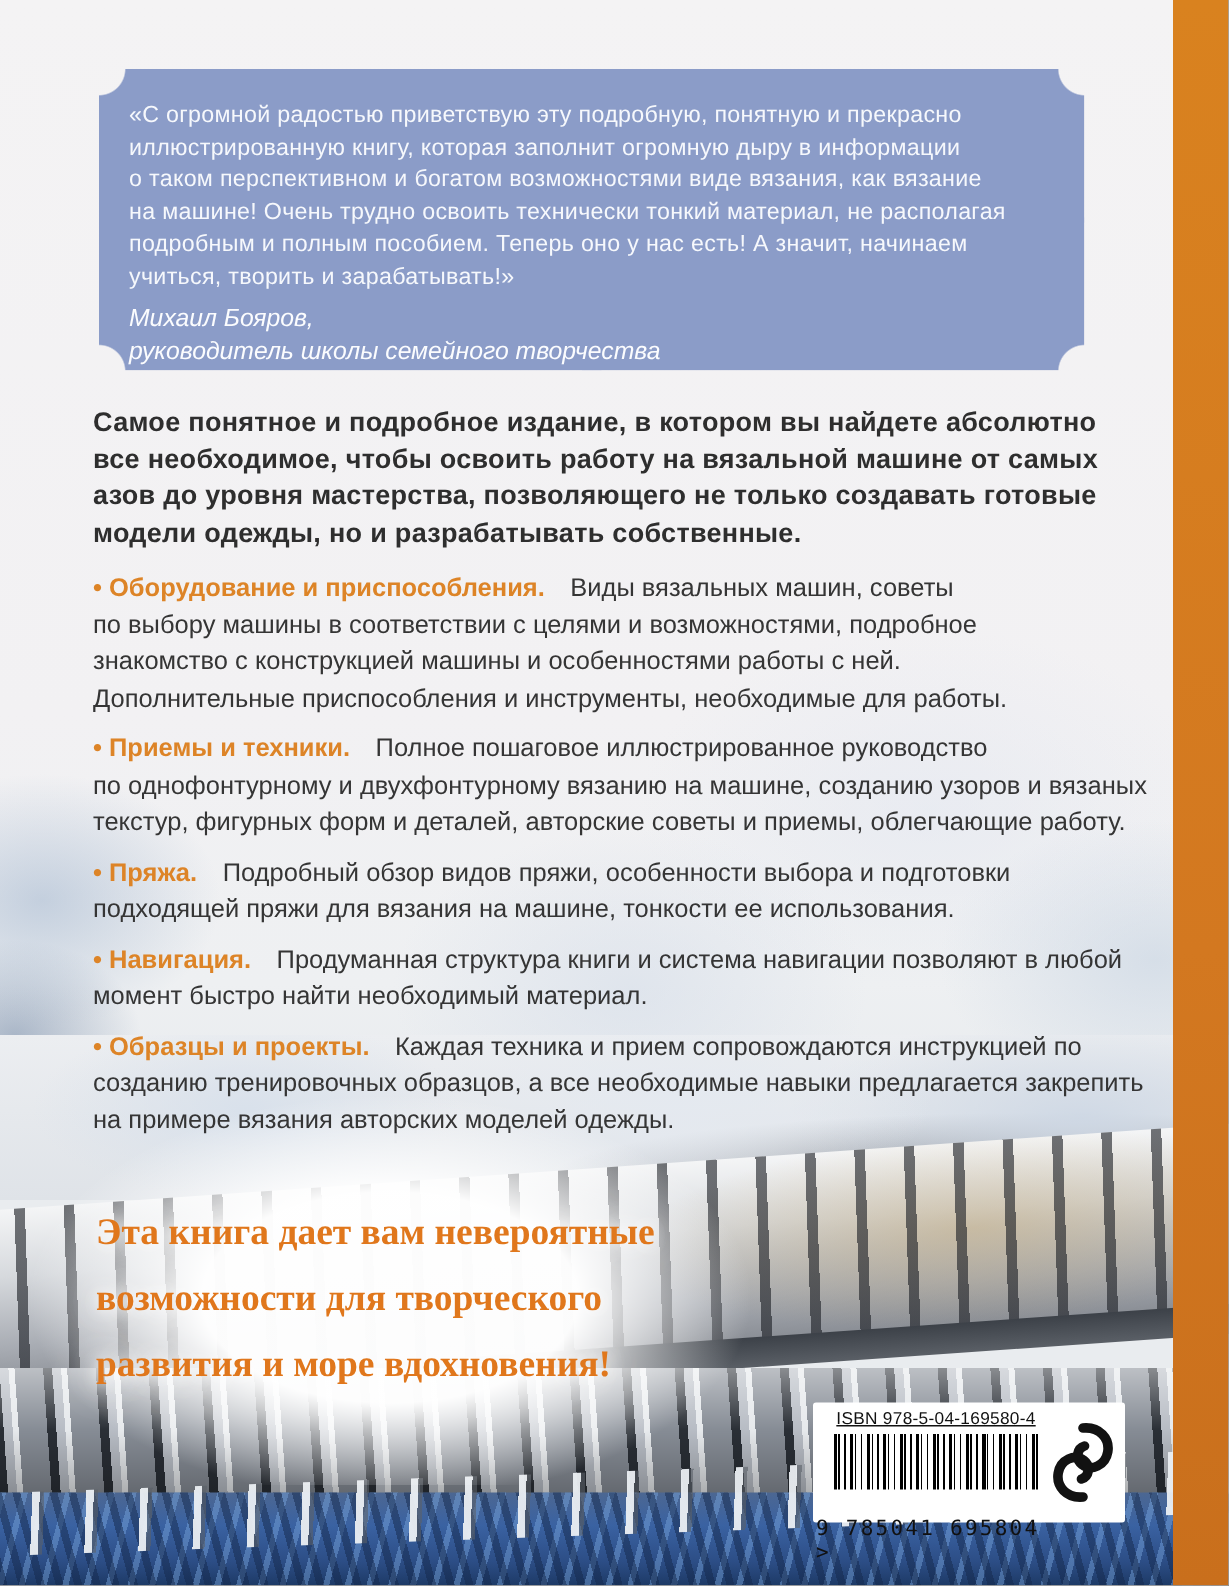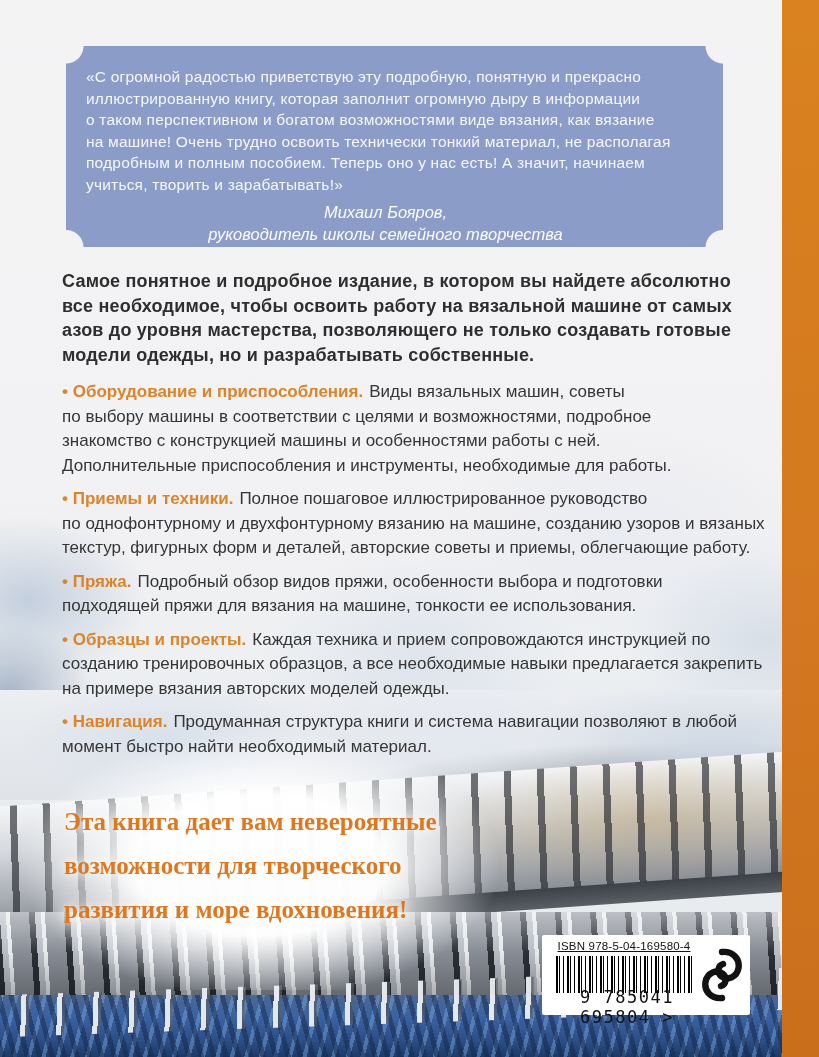--- a/index.html
+++ b/index.html
@@ -53,39 +53,39 @@
       radial-gradient(circle 17px at 0 0, rgba(0,0,0,0) 17px, #000 18px) 0 0/51% 51% no-repeat,
       radial-gradient(circle 17px at 100% 0, rgba(0,0,0,0) 17px, #000 18px) 100% 0/51% 51% no-repeat,
       radial-gradient(circle 17px at 0 100%, rgba(0,0,0,0) 17px, #000 18px) 0 100%/51% 51% no-repeat,
       radial-gradient(circle 17px at 100% 100%, rgba(0,0,0,0) 17px, #000 18px) 100% 100%/51% 51% no-repeat;
     mask:
       radial-gradient(circle 17px at 0 0, rgba(0,0,0,0) 17px, #000 18px) 0 0/51% 51% no-repeat,
       radial-gradient(circle 17px at 100% 0, rgba(0,0,0,0) 17px, #000 18px) 100% 0/51% 51% no-repeat,
       radial-gradient(circle 17px at 0 100%, rgba(0,0,0,0) 17px, #000 18px) 0 100%/51% 51% no-repeat,
       radial-gradient(circle 17px at 100% 100%, rgba(0,0,0,0) 17px, #000 18px) 100% 100%/51% 51% no-repeat;}
   .quote-text{color:#f6f8fc;font-size:15.5px;line-height:21.5px;letter-spacing:.2px;}
-  .quote-author{color:#fbfcfe;font-size:16.5px;line-height:22px;font-style:italic;text-align:center;margin-top:6px;padding-right:8px;}
+  .quote-author{color:#fbfcfe;font-size:16.5px;line-height:22px;font-style:italic;text-align:left;margin-top:6px;padding-right:8px;}
   .pre{white-space:pre-line;}
   
   .content{position:absolute;left:62px;top:269px;width:712px;color:#353535;}
   .intro{font-weight:bold;font-size:18px;line-height:24.5px;letter-spacing:.2px;color:#2e2e2e;margin:0 0 13px 0;}
   .bullet{font-size:17px;line-height:24.5px;margin:0 0 9px 0;}
-  .bhead{color:#dd8427;font-weight:bold;margin-right:6px;}
+  .bhead{color:#dd8427;font-weight:bold;margin-right:17px;}
   
   .headline{position:absolute;left:64px;top:800px;width:500px;z-index:5;
     font-family:"Liberation Serif",serif;font-weight:bold;
     color:#e0771c;font-size:25px;line-height:44px;
     text-shadow:0 0 10px rgba(255,255,255,.95),0 0 22px rgba(255,255,255,.9),0 0 36px rgba(255,255,255,.8);}
   
   .barcode-box{position:absolute;left:542px;top:935px;width:208px;height:80px;background:#fff;z-index:6;border-radius:2px;}
   .isbn{position:absolute;left:6px;top:5px;width:152px;text-align:center;font-size:11.5px;letter-spacing:.2px;color:#111;text-decoration:underline;}
   .bars{position:absolute;left:14px;top:21px;width:138px;height:37px;
     background:repeating-linear-gradient(90deg,#000 0 2px,#fff 2px 3px,#000 3px 4px,#fff 4px 7px,#000 7px 8px,#fff 8px 11px);}
-  .digits{position:absolute;left:2px;top:52px;width:166px;text-align:center;
-    font-family:"DejaVu Sans Mono",monospace;font-size:17px;letter-spacing:1.5px;color:#111;}
+  .digits{position:absolute;left:2px;top:76px;width:166px;
+    font-family:"DejaVu Sans Mono",monospace;font-size:14px;letter-spacing:1.5px;color:#111;}
   .logo{position:absolute;left:160px;top:13px;width:40px;height:54px;}
 </style>
 </head>
 <body>
 
 <div class="page">
 
   <div class="bg-wash"></div>
 
   <div class="photo">
@@ -122,26 +122,26 @@
 знакомство с конструкцией машины и особенностями работы с ней.
 Дополнительные приспособления и инструменты, необходимые для работы.</span></p>
 
     <p class="bullet"><b class="bhead">• Приемы и техники.</b><span class="pre">Полное пошаговое иллюстрированное руководство
 по однофонтурному и двухфонтурному вязанию на машине, созданию узоров и вязаных
 текстур, фигурных форм и деталей, авторские советы и приемы, облегчающие работу.</span></p>
 
     <p class="bullet"><b class="bhead">• Пряжа.</b><span class="pre">Подробный обзор видов пряжи, особенности выбора и подготовки
 подходящей  пряжи для вязания на машине, тонкости ее использования.</span></p>
 
+    <p class="bullet"><b class="bhead">• Навигация.</b><span class="pre">Продуманная структура книги и система навигации позволяют в любой
+момент быстро найти необходимый материал.</span></p>
+
     <p class="bullet"><b class="bhead">• Образцы и проекты.</b><span class="pre">Каждая техника и прием сопровождаются инструкцией по
 созданию тренировочных образцов, а все необходимые навыки предлагается закрепить
 на примере вязания авторских моделей одежды.</span></p>
-
-    <p class="bullet"><b class="bhead">• Навигация.</b><span class="pre">Продуманная структура книги и система навигации позволяют в любой
-момент быстро найти необходимый материал.</span></p>
   </div>
 
   <div class="headline pre">Эта книга дает вам невероятные
 возможности для творческого
 развития и  море вдохновения!</div>
 
   <div class="barcode-box">
     <div class="isbn">ISBN 978-5-04-169580-4</div>
     <div class="bars"></div>
     <div class="digits">9 785041 695804 &gt;</div>

